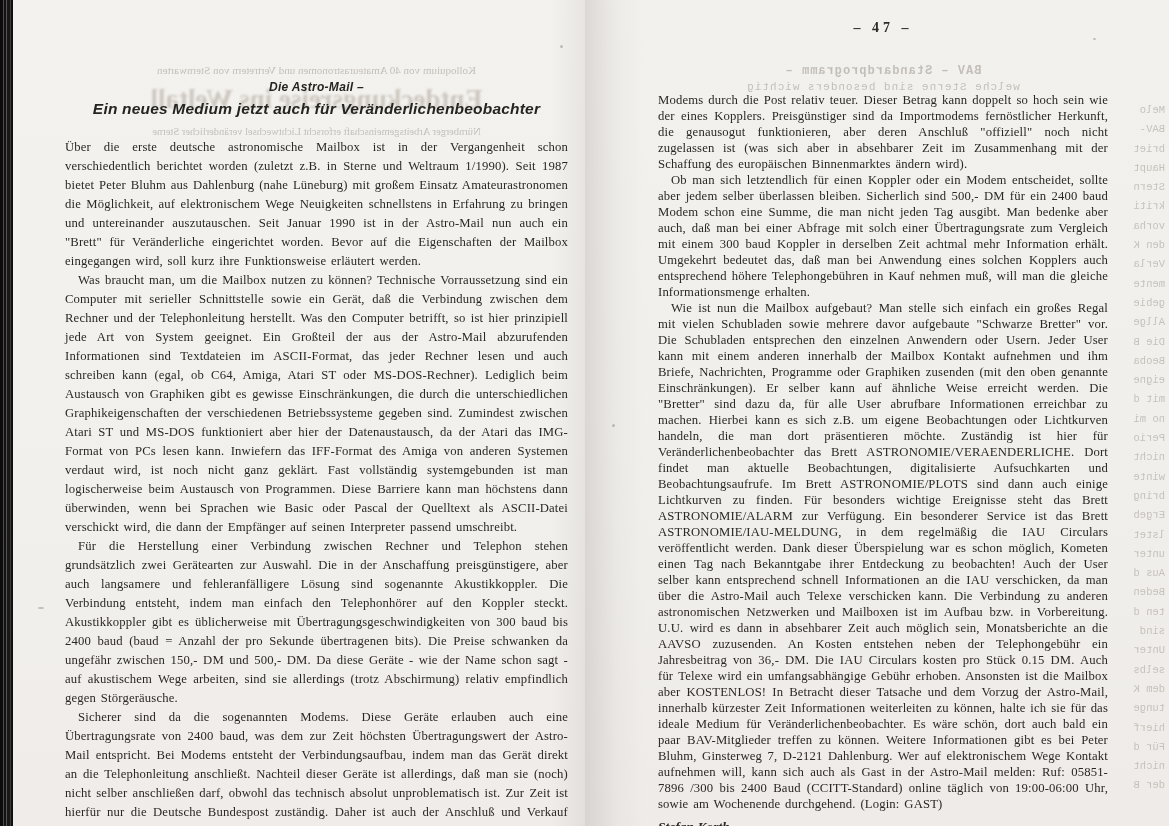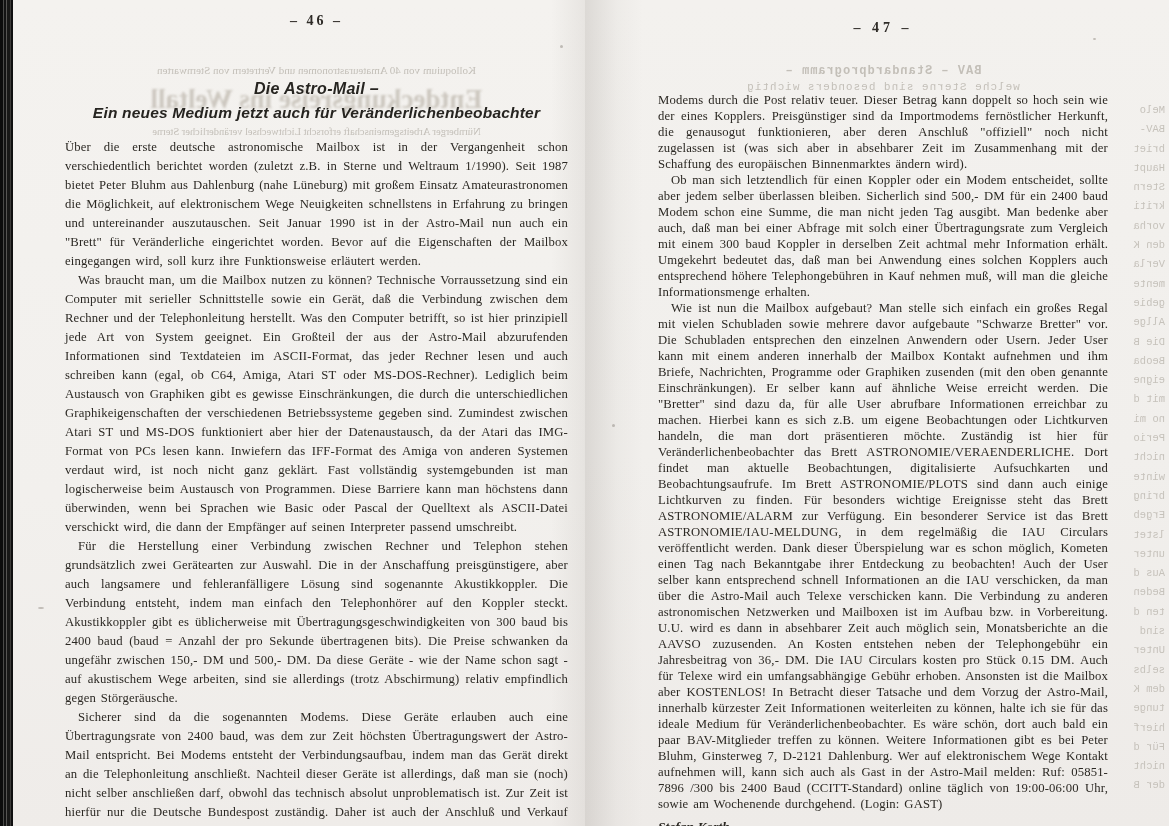--- a/index.html
+++ b/index.html
@@ -39,21 +39,21 @@
     position:absolute; left:52px; top:0; width:503px; height:826px;
   }
   .col-right {
     position:absolute; left:73px; top:0; width:450px; height:661px;
   }
   .title-block {
     position:absolute; top:80px; left:0; right:0; text-align:center;
     font-family:"Liberation Sans", sans-serif; font-style:italic; font-weight:bold;
     color:#262420; z-index:2;
   }
-  .title-line1 { font-size:16px; letter-spacing:0.3px; }
+  .title-line1 { font-size:12px; letter-spacing:0.3px; }
   .title-line2 { font-size:15.5px; margin-top:6px; letter-spacing:0.2px; }
   .body-left {
     position:absolute; top:138px; left:0; width:503px; z-index:2;
   }
   .body-right {
     position:absolute; top:92px; left:0; width:450px; z-index:2;
   }
   .body-text p {
     font-size:12.7px; line-height:19px; text-align:justify;
     color:#2b2823; letter-spacing:0.15px; word-spacing:1.5px;
@@ -88,21 +88,20 @@
 </style>
 </head>
 <body>
 
 <div class="spread">
 
   <div class="edge-strip"></div>
 
   <div class="page page-left">
     <div class="col-left">
-      <div class="pageno">– 46 –</div>
 
       <div class="ghost g-center ghost-l1">Kolloquium von 40 Amateurastronomen und Vertretern von Sternwarten</div>
       <div class="ghost g-center ghost-l2">Entdeckungsreise ins Weltall</div>
       <div class="ghost g-center ghost-l3">Nürnberger Arbeitsgemeinschaft erforscht Lichtwechsel veränderlicher Sterne</div>
 
       <div class="title-block">
         <div class="title-line1">Die Astro-Mail –</div>
         <div class="title-line2">Ein neues Medium jetzt auch für Veränderlichenbeobachter</div>
       </div>
 

